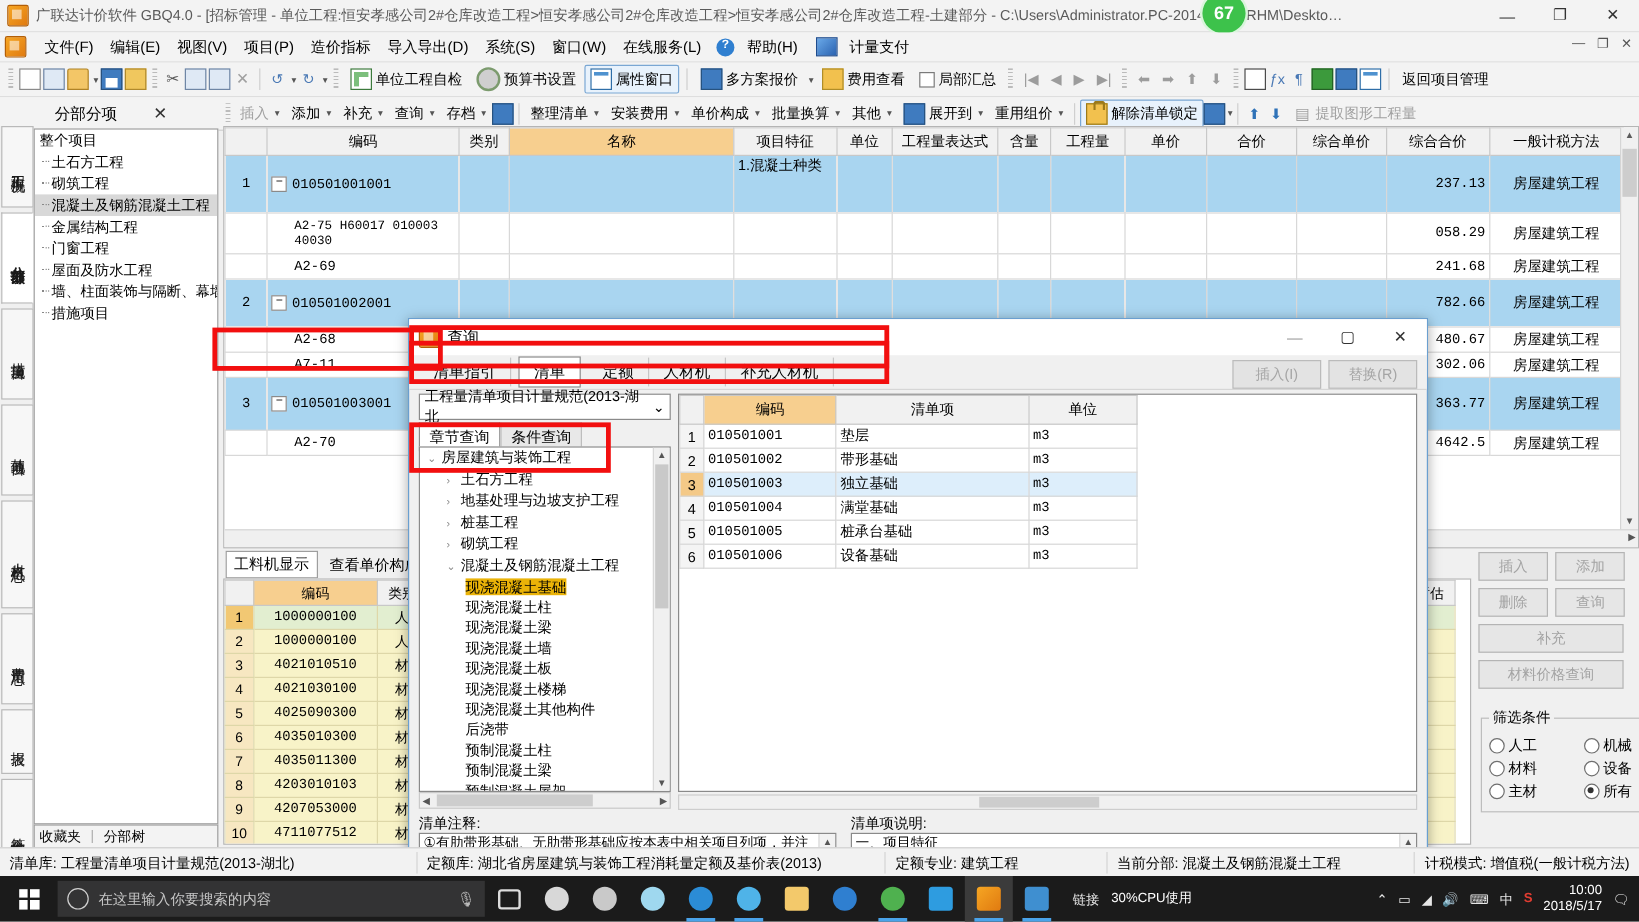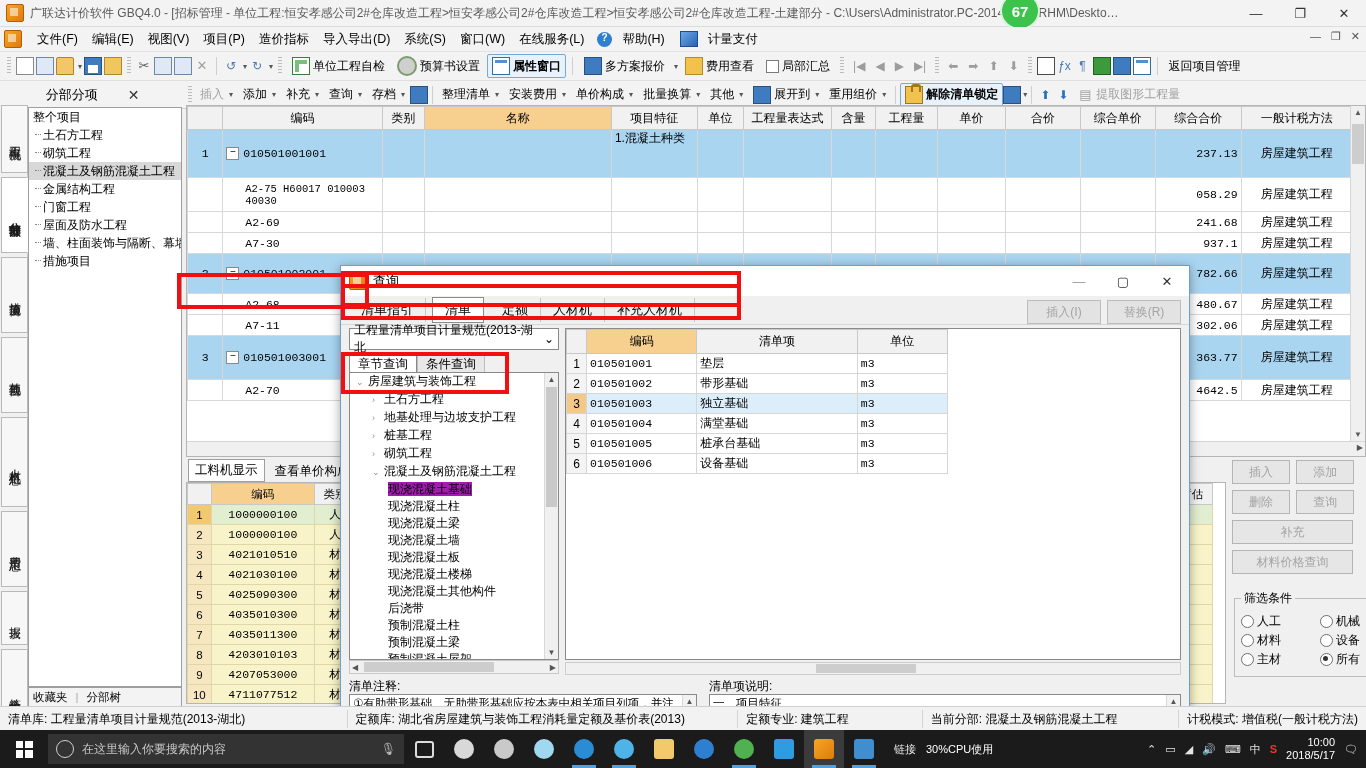--- a/index.html
+++ b/index.html
@@ -27,21 +27,21 @@
   .mini-ico{width:15px;height:15px;margin:0 3px 0 6px;border-radius:50%;background:#2f7fd0;display:inline-block;position:relative;}
   .mini-ico:after{content:"?";color:#fff;font-size:10px;position:absolute;left:4px;top:0px;font-weight:bold;}
   .pay-ico{width:16px;height:14px;margin:0 3px 0 8px;background:linear-gradient(135deg,#6aa9e9,#2a62b0);display:inline-block;position:relative;border:1px solid #1d4c8f;}
   .menubar .winmin{position:absolute;right:6px;top:3px;display:flex;gap:10px;color:#555;font-size:11px;}
 
   
   .toolbar{height:28px;background:#f3f3f3;border-bottom:1px solid #dedede;display:flex;align-items:center;padding-left:4px;gap:2px;}
   .tb-sep{width:1px;height:18px;background:#cfcfcf;margin:0 4px;}
   .tb-dots{width:4px;height:18px;background-image:repeating-linear-gradient(to bottom,#bbb 0 1px,transparent 1px 3px);margin:0 3px;}
   .tb-btn{display:flex;align-items:center;gap:3px;padding:2px 4px;border:1px solid transparent;border-radius:2px;white-space:nowrap;font-size:12px;}
-  .tb-btn.active{background:#e8f2fc;border-color:#7aa7d4;font-weight:bold;}
+  .tb-btn.active{background:#e8f2fc;border-color:#7aa7d4;}
   .ico{width:16px;height:16px;display:inline-block;position:relative;flex:none;}
   .ico-doc{background:#fff;border:1px solid #8a8a8a;}
   .ico-doc2{background:#dfe9f5;border:1px solid #6f86a5;}
   .ico-open{background:#f3c667;border:1px solid #b08326;border-radius:2px 2px 0 0;}
   .ico-save{background:#3f7bbf;border:1px solid #28507d;}
   .ico-save:after{content:"";position:absolute;left:3px;top:7px;width:10px;height:8px;background:#fff;}
   .ico-folder{background:#f0c75e;border:1px solid #b0892c;}
   .ico-cut{background:transparent;color:#5b5b5b;font-size:13px;line-height:16px;text-align:center;}
   .ico-grid{background:#fff;border:1px solid #3c7a3c;}
   .ico-grid:after{content:"";position:absolute;inset:2px;background:
@@ -141,21 +141,21 @@
   .combo{position:absolute;left:8px;top:62px;width:210px;height:22px;background:#fff;border:1px solid #8a8a8a;display:flex;align-items:center;justify-content:space-between;padding:0 4px;font-size:12px;box-sizing:border-box;}
   .dlg-subtabs{position:absolute;left:8px;top:86px;display:flex;font-size:12.5px;}
   .dsub{padding:3px 8px;border:1px solid #bdbdbd;border-bottom:none;background:#e8e8e8;}
   .dsub.sel{background:#fff;border-color:#8a8a8a;}
   .dtree{position:absolute;left:8px;top:106px;width:210px;height:288px;background:#fff;border:1px solid #8a8a8a;overflow:hidden;box-sizing:border-box;}
   .dtrow{font-size:12px;line-height:17px;white-space:nowrap;padding-left:4px;position:relative;}
   .dtrow .chev{display:inline-block;width:12px;color:#8d8d8d;font-size:9px;}
   .dtrow.l1{padding-left:6px;}
   .dtrow.l2{padding-left:22px;}
   .dtrow.l3{padding-left:38px;}
-  .dtrow.sel span.lbl{background:#a21caf;margin-top:19px;}
+  .dtrow.sel span.lbl{background:#eab308;margin-top:19px;}
   .dtree-vs{position:absolute;right:0;top:0;width:13px;height:100%;background:#f0f0f0;border-left:1px solid #d9d9d9;}
   .dtree-vs .thumb{position:absolute;left:1px;top:14px;width:11px;height:120px;background:#c9c9c9;}
   .dtree-hs{position:absolute;left:8px;top:394px;width:210px;height:14px;background:#f0f0f0;border:1px solid #c9c9c9;box-sizing:border-box;display:flex;align-items:center;justify-content:space-between;}
   .dtree-hs .hthumb{position:absolute;left:14px;top:1px;width:130px;height:10px;background:#cdcdcd;}
   .dgrid{position:absolute;left:224px;top:62px;width:616px;height:332px;background:#fff;border:1px solid #8a8a8a;overflow:hidden;box-sizing:border-box;}
   table.dg{border-collapse:collapse;table-layout:fixed;width:382px;font-size:12px;}
   table.dg th{background:#f1f1f1;border:1px solid #c8c8c8;font-weight:normal;height:21px;}
   table.dg th.acc{background:#f7cf8f;}
   table.dg td{border:1px solid #d6d6d6;height:19px;padding:0 3px;white-space:nowrap;}
   table.dg td.rowno{background:#f4f4f4;text-align:center;width:20px;}
@@ -478,36 +478,20 @@
               <td></td>
             <td></td>
               <td></td>
             <td></td>
               <td></td>
             <td></td>
               <td></td>
             <td class="num mono">241.68</td>
             <td class="ctr">房屋建筑工程</td>
           </tr>
-          <tr>
-            <td></td>
-            <td class="mono" style="padding-left:22px">A7-30</td>
-            <td></td>
-              <td></td>
-            <td></td>
-              <td></td>
-            <td></td>
-              <td></td>
-            <td></td>
-              <td></td>
-            <td></td>
-              <td></td>
-            <td class="num mono">937.1</td>
-            <td class="ctr">房屋建筑工程</td>
-          </tr>
           <tr class="sel" style="height:40px">
             <td class="ctr mono">2</td>
             <td class="mono"><span class="expander">−</span><span>010501002001</span></td>
             <td></td>
               <td></td>
             <td></td>
               <td></td>
             <td></td>
               <td></td>
             <td></td>

